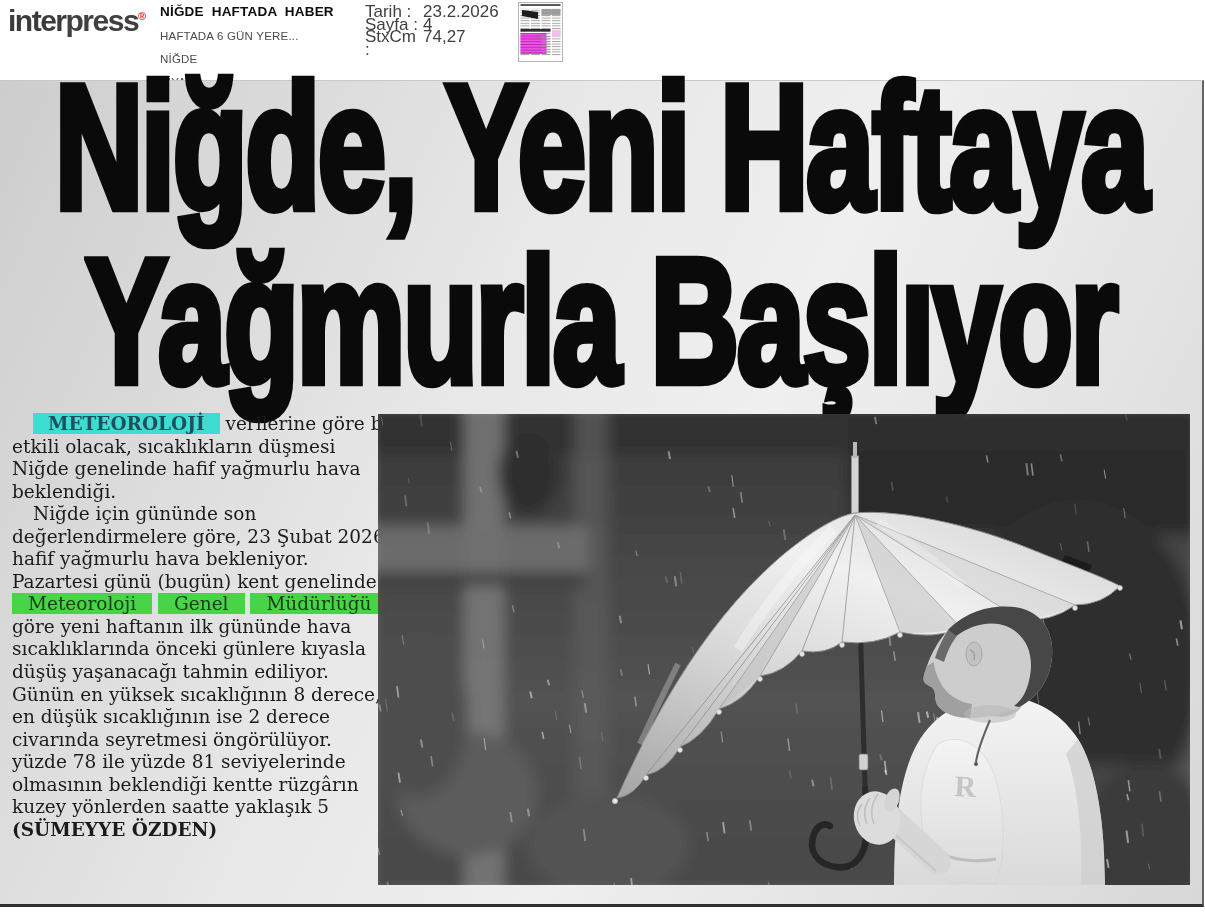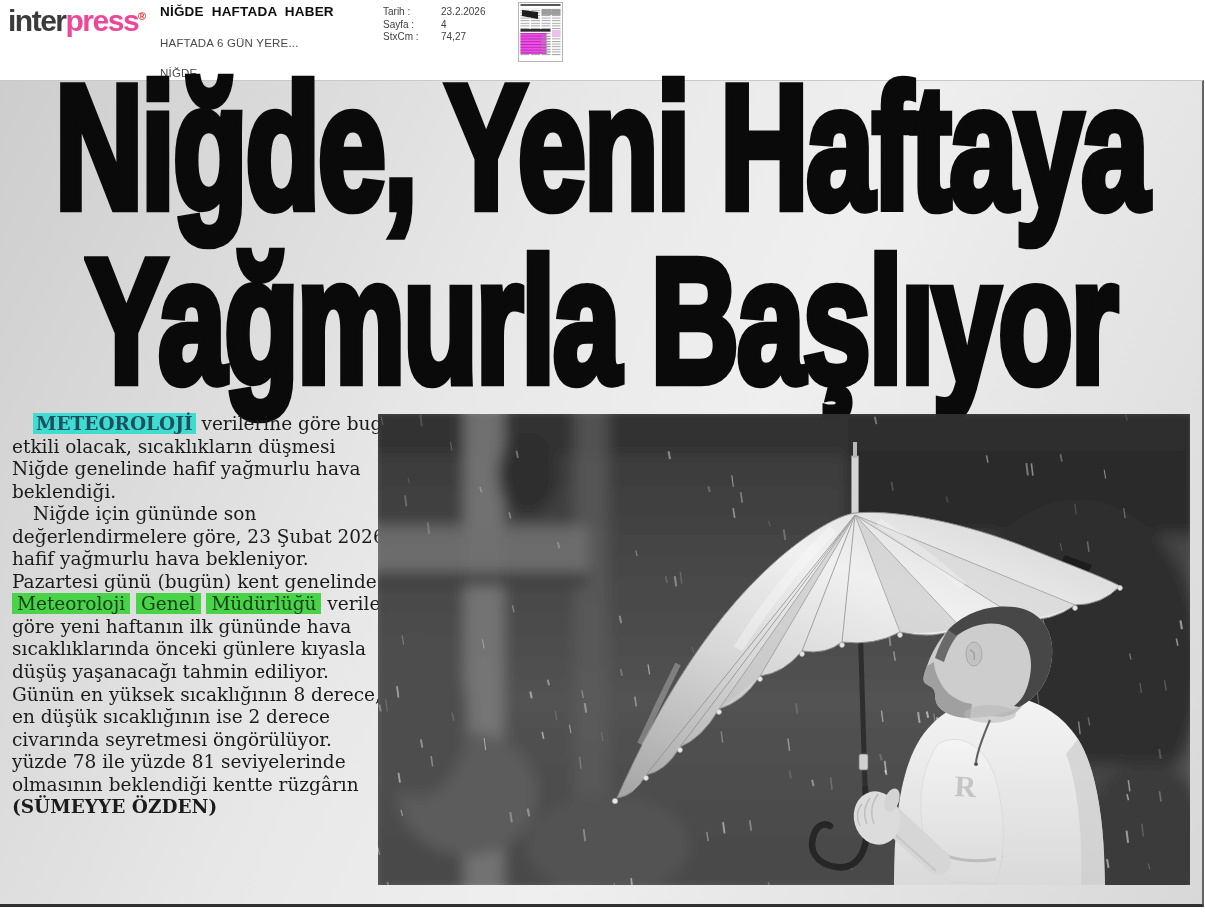--- a/index.html
+++ b/index.html
@@ -3,46 +3,46 @@
 <meta charset="utf-8">
 <style>
   html,body{margin:0;padding:0;background:#fff}
   #page{position:relative;width:1205px;height:919px;background:#ffffff;overflow:hidden;
         font-family:"Liberation Sans",sans-serif}
 
   
   .hdr{position:absolute;left:0;top:0;width:1205px;height:80px;background:#fff}
   .logo{position:absolute;left:8px;top:4px;font-weight:bold;font-size:30px;
         letter-spacing:-1.5px;color:#3b3b3d;white-space:nowrap}
-  .logo .red{color:#ec4899}
+  .logo .red{color:#404040}
   .logo sup{font-size:11px;letter-spacing:0;color:#d92a1c}
   .pub{position:absolute;left:160px;top:5px}
   .pub .name{font-size:13.5px;font-weight:bold;color:#0d0d0d;letter-spacing:.2px;word-spacing:4px;line-height:14px}
-  .pub .sub{font-size:11.5px;color:#4a4a4a;line-height:12.2px;margin-top:18px;letter-spacing:.2px}
-  .meta{position:absolute;left:383px;top:6px;font-size:10px;color:#3f3f3f}
+  .pub .sub{font-size:11.5px;color:#4a4a4a;line-height:12.2px;margin-top:11px;letter-spacing:.2px}
+  .meta{position:absolute;left:365px;top:6px;font-size:17px;color:#3f3f3f}
   .meta .row{display:flex;line-height:12.6px}
   .meta .lab{width:58px}
   .thumb{position:absolute;left:518px;top:2px;width:45px;height:60px}
 
   
   .clip{position:absolute;left:0;top:80px;width:1202px;height:823px;
         background:linear-gradient(115deg,#cdcdcd 0%,#e8e8e8 38%,#efefef 58%,#d8d8d8 100%);
         border-top:1px solid #c9c9c9;border-right:2px solid #636363;border-bottom:3px solid #303030}
   .hline{position:absolute;left:0;width:100%;text-align:center;font-weight:bold;font-size:122px;
          letter-spacing:-2px;color:#0a0a0a;-webkit-text-stroke:6px #0a0a0a;white-space:nowrap;
          line-height:1;transform:scale(1,1.45);transform-origin:50% 0}
   #hl1{top:-22px}
   #hl2{top:152px}
 
   .textcol{position:absolute;left:12px;top:332px;width:366px;font-family:"DejaVu Serif",serif;
            font-size:18.5px;line-height:22.55px;color:#1b1b1b}
   .tl{white-space:nowrap}
   .tl.ind{padding-left:21px}
-  .hl-c{background:#3fdcd2;color:#1d4f5e;font-weight:bold;padding:0 3px}
-  .hl-g{background:#49d349;color:#113f11;padding:0 5px}
+  .hl-c{background:#3fdcd2;color:#1d4f5e;font-weight:bold;padding:0 15px}
+  .hl-g{background:#49d349;color:#113f11;padding:0 16px}
   .b{font-weight:bold}
 
   .photo{position:absolute;left:378px;top:333px;width:812px;height:471px}
   .photo svg{display:block}
 </style>
 </head>
 <body>
 
 <div id="page">
 
@@ -114,20 +114,21 @@
         <div class="tl"><span>Pazartesi günü (bugün) kent genelinde</span></div>
         <div class="tl"><span class="hl-g">Meteoroloji</span><span> </span><span class="hl-g">Genel</span><span> </span><span class="hl-g">Müdürlüğü</span><span> verilerine</span></div>
         <div class="tl"><span>göre yeni haftanın ilk gününde hava</span></div>
         <div class="tl"><span>sıcaklıklarında önceki günlere kıyasla</span></div>
         <div class="tl"><span>düşüş yaşanacağı tahmin ediliyor.</span></div>
         <div class="tl"><span>Günün en yüksek sıcaklığının 8 derece,</span></div>
         <div class="tl"><span>en düşük sıcaklığının ise 2 derece</span></div>
         <div class="tl"><span>civarında seyretmesi öngörülüyor.</span></div>
         <div class="tl"><span>yüzde 78 ile yüzde 81 seviyelerinde</span></div>
         <div class="tl"><span>olmasının beklendiği kentte rüzgârın</span></div>
+        <div class="tl"><span>kuzey yönlerden saatte yaklaşık 5</span></div>
         <div class="tl"><span class="b">(SÜMEYYE ÖZDEN)</span></div>
       </div>
 
     <div class="photo">
       <svg width="812" height="471" viewBox="0 0 812 471">
         <defs>
           <filter id="blur7" x="-10%" y="-10%" width="120%" height="120%">
               <feGaussianBlur stdDeviation="7"></feGaussianBlur>
             </filter>
           <linearGradient id="bgGrad" x1="0" y1="0" x2="0" y2="1">

